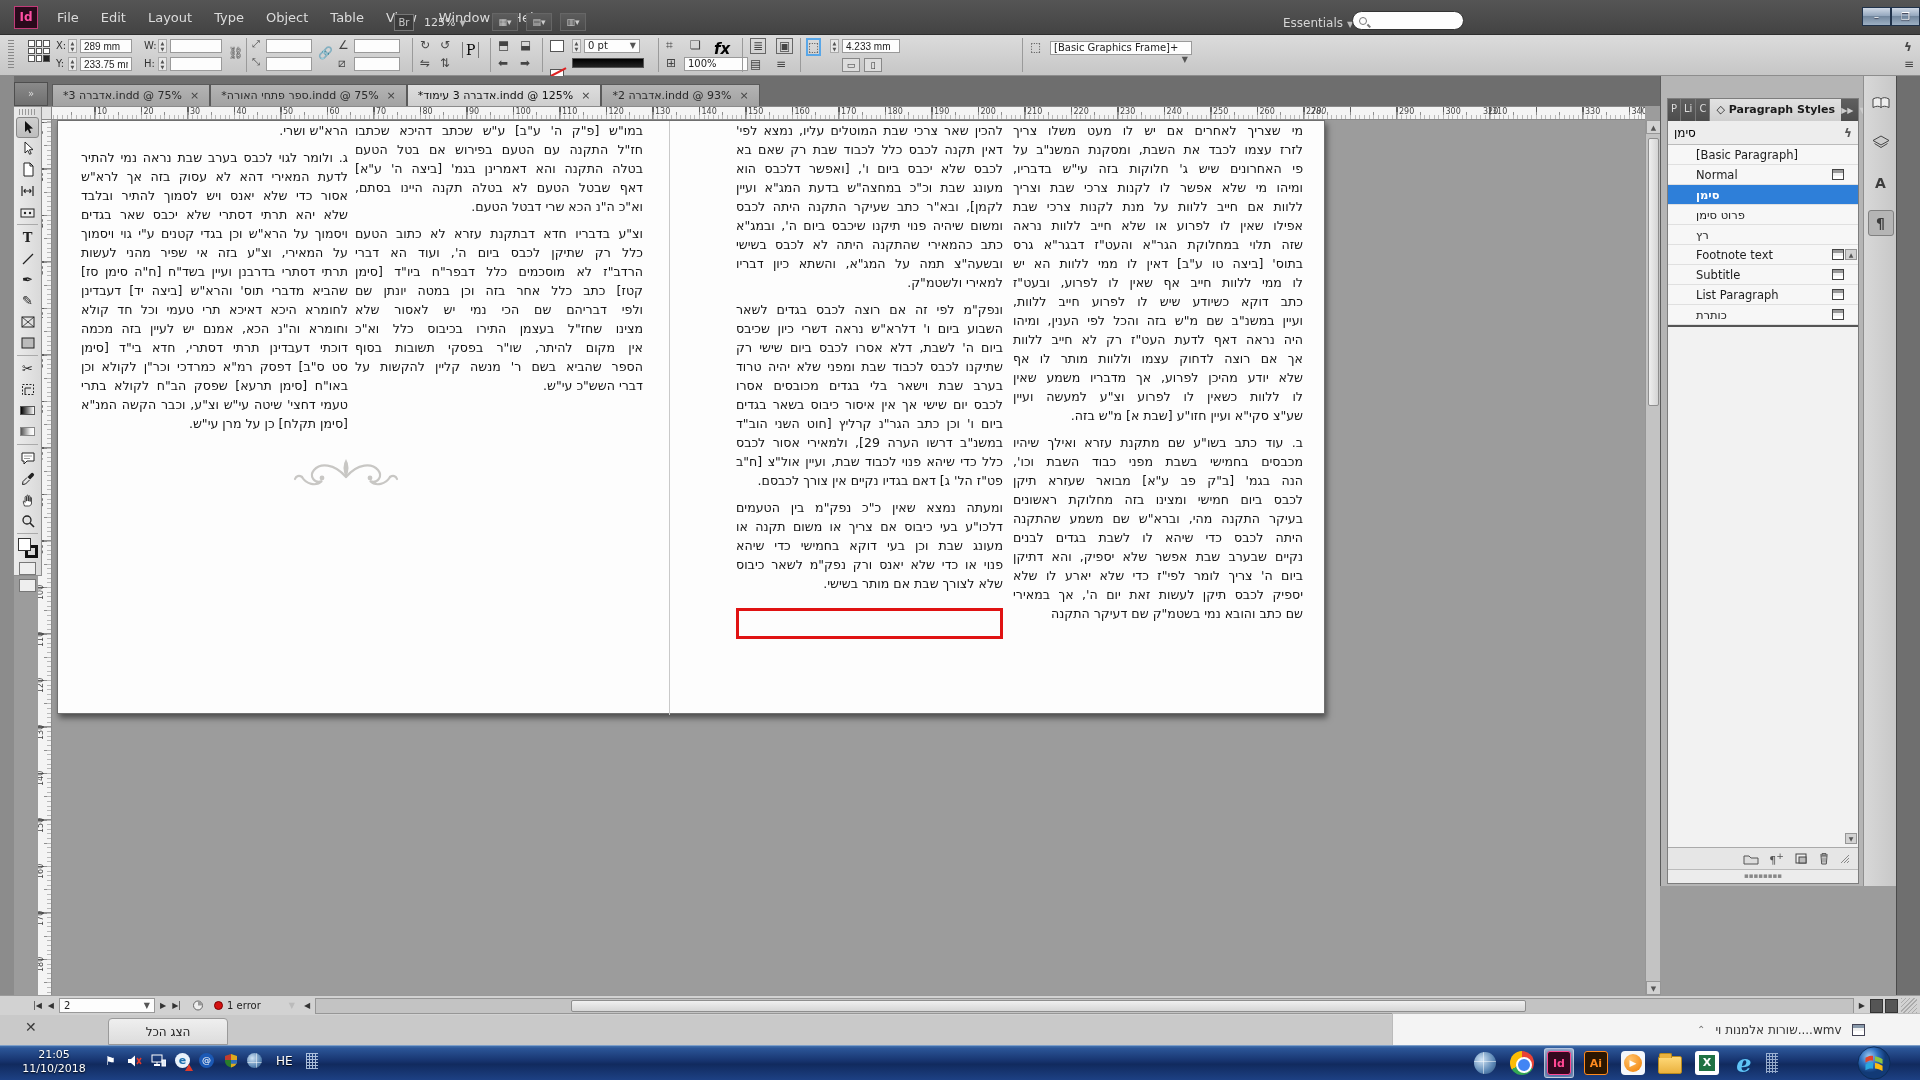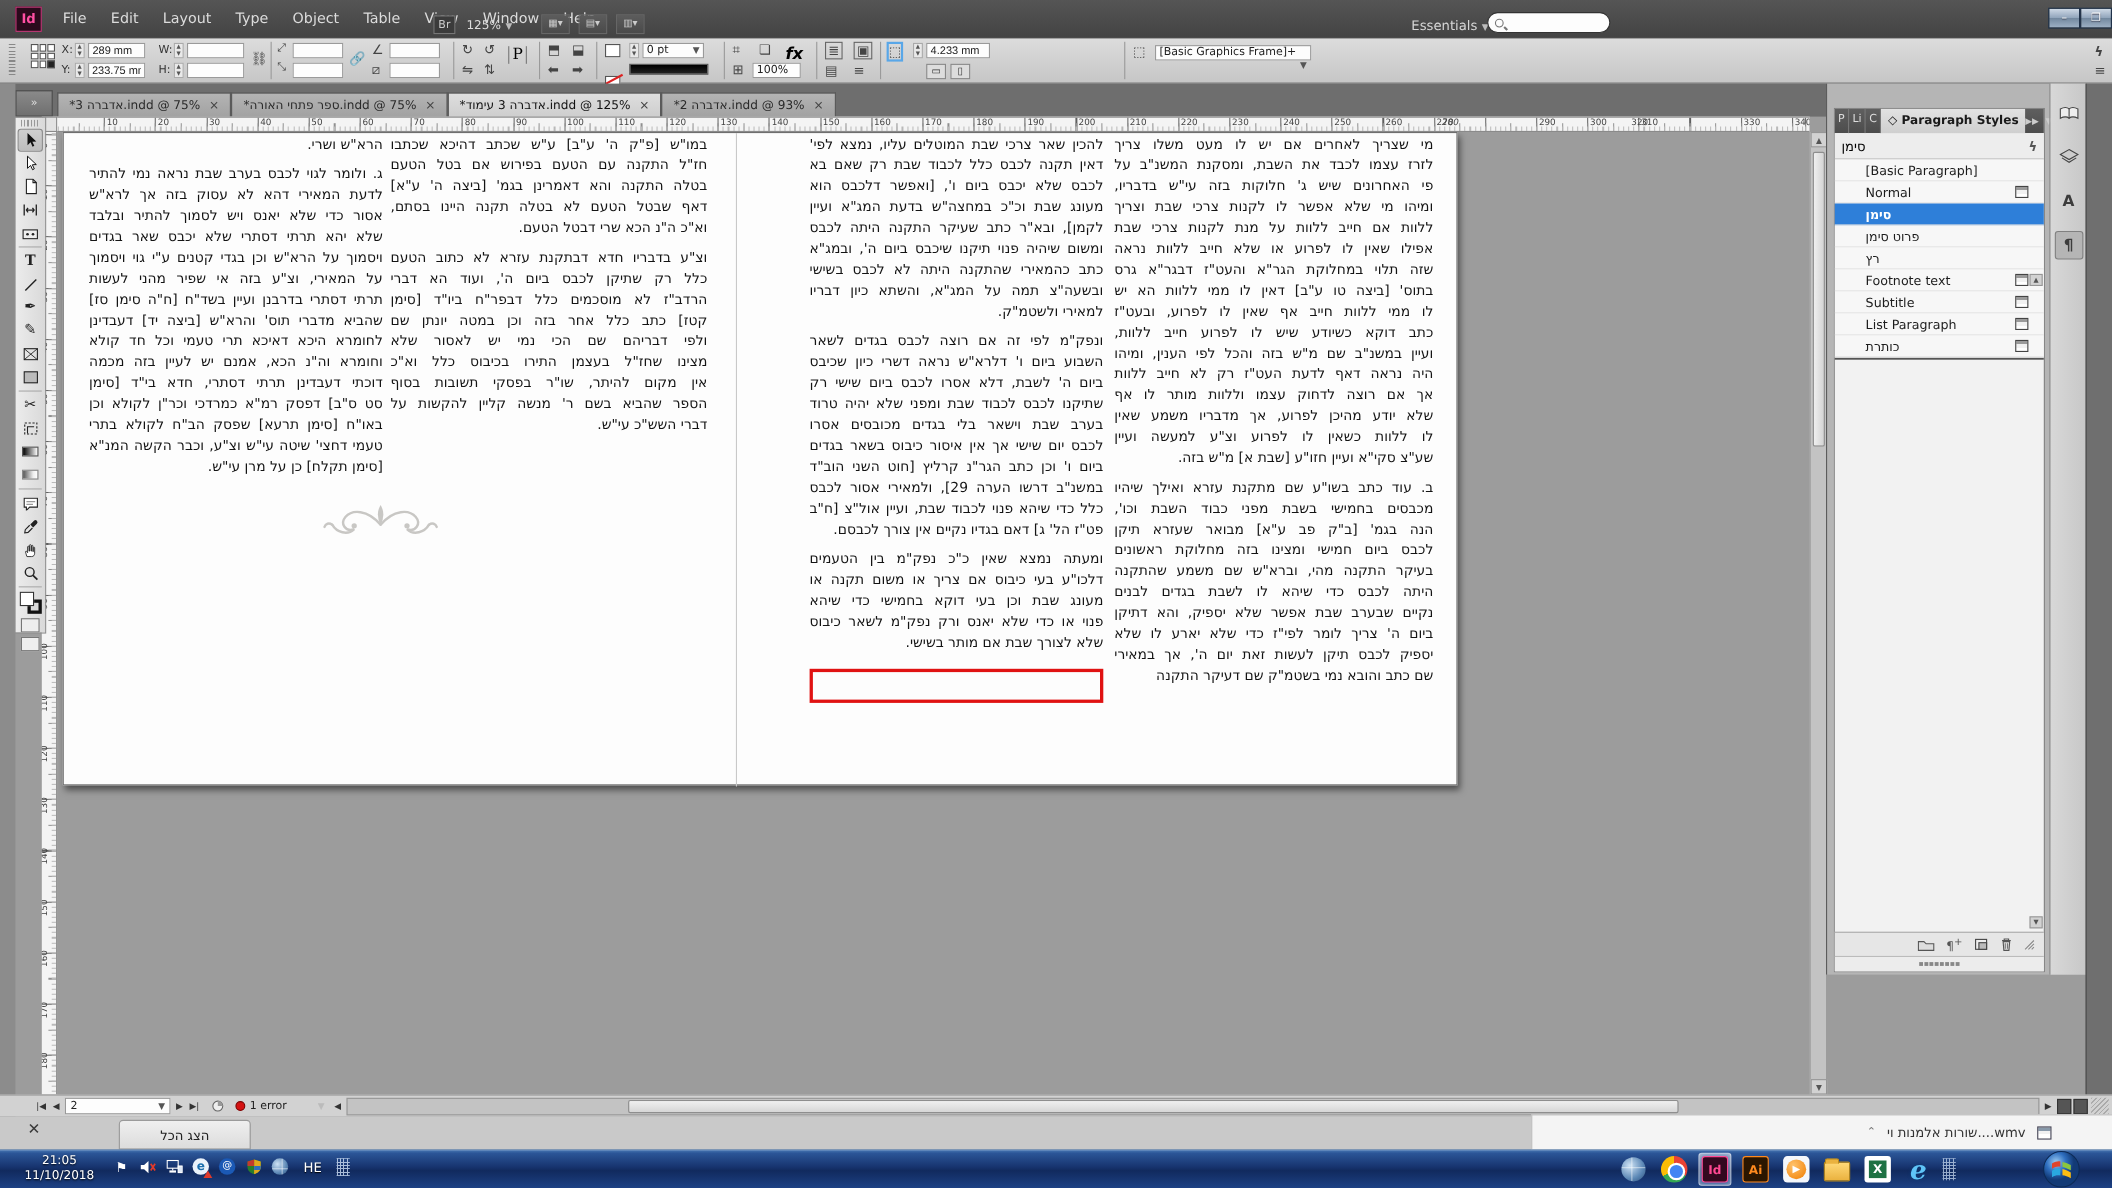--- a/index.html
+++ b/index.html
@@ -248,21 +248,21 @@
 <span class="abs spin" style="left:572px;top:39px">▲<br>▼</span>
 <div class="abs cp-field" style="left:584px;top:39px;width:56px">
   <span>0 pt</span><span class="ddarrow" style="float:right;color:#555">▼</span>
 </div>
 <div class="abs blackbar" style="left:572px;top:58px"></div>
 <div class="abs cp-sep" style="left:658px"></div>
 <span class="abs cp-ic" style="left:666px;top:38px">⌗</span>
 <span class="abs cp-ic" style="left:690px;top:38px">❏</span>
 <span class="abs" style="left:714px;top:40px;font-style:italic;font-weight:bold;font-size:15px">fx</span>
 <span class="abs cp-ic" style="left:666px;top:56px">⊞</span>
-<div class="abs cp-field" style="left:684px;top:57px;width:44px">
+<div class="abs cp-field" style="left:684px;top:57px;width:64px">
   <span>100%</span>
 </div>
 <div class="abs cp-sep" style="left:742px"></div>
 <span class="abs cp-ic" style="left:750px;top:38px;border:1px solid #666;padding:0 2px">≣</span>
 <span class="abs cp-ic" style="left:776px;top:38px;border:1px solid #666;padding:0 2px">▣</span>
 <span class="abs cp-ic" style="left:750px;top:57px">▤</span>
 <span class="abs cp-ic" style="left:776px;top:57px">≡</span>
 <div class="abs cp-sep" style="left:800px"></div>
 <span class="abs cp-ic" style="left:808px;top:40px;outline:2px solid #59a7e8">⬚</span>
 <span class="abs spin" style="left:830px;top:39px">▲<br>▼</span>

